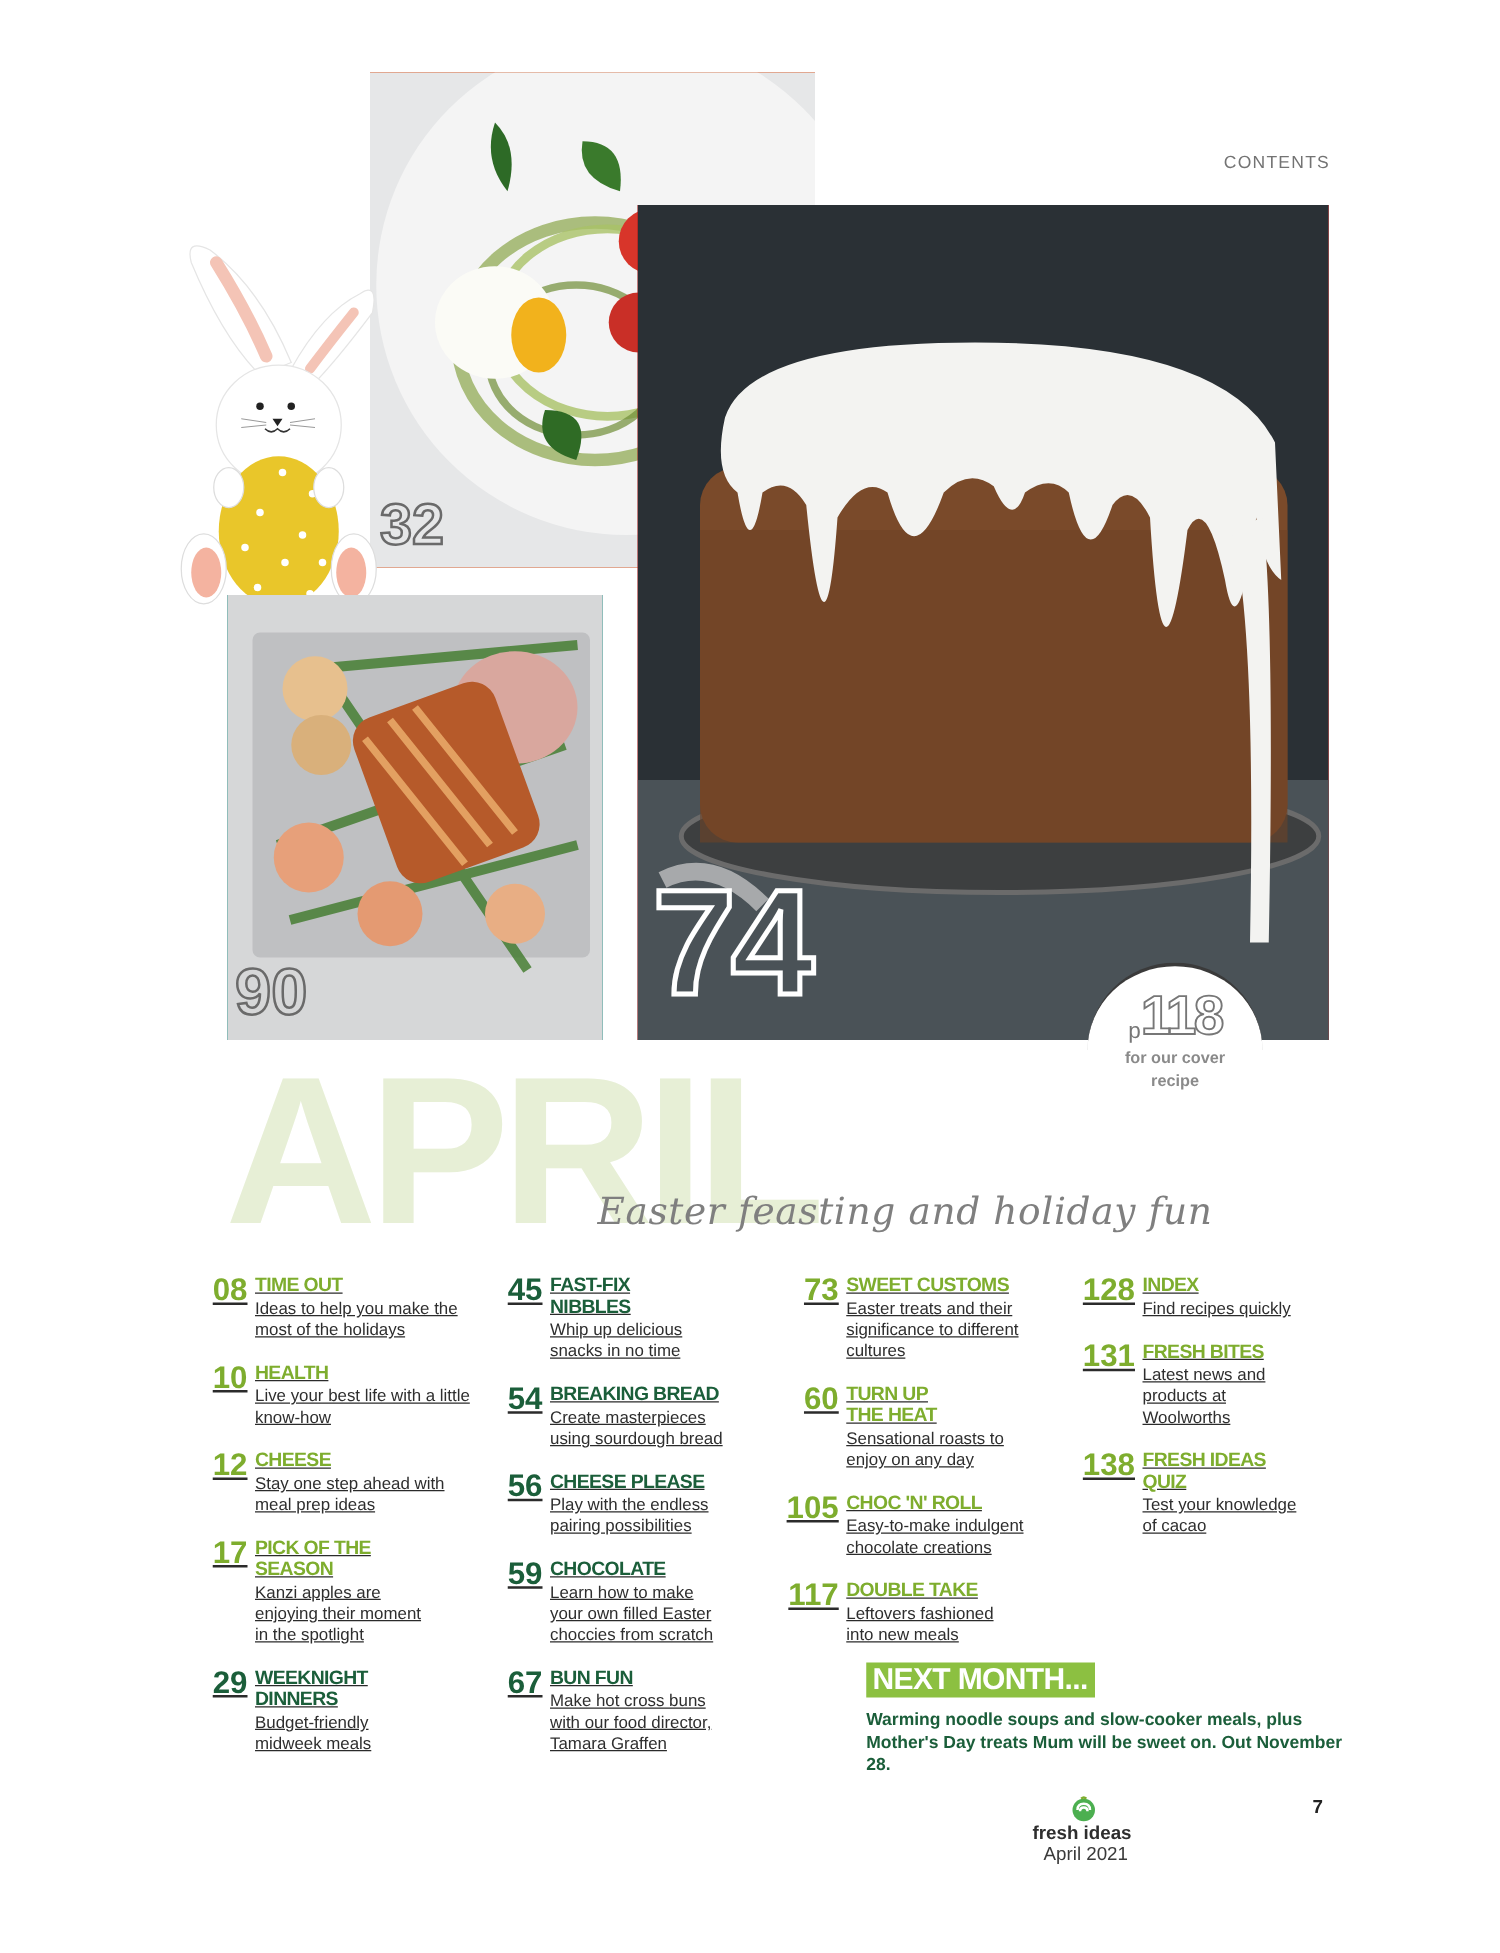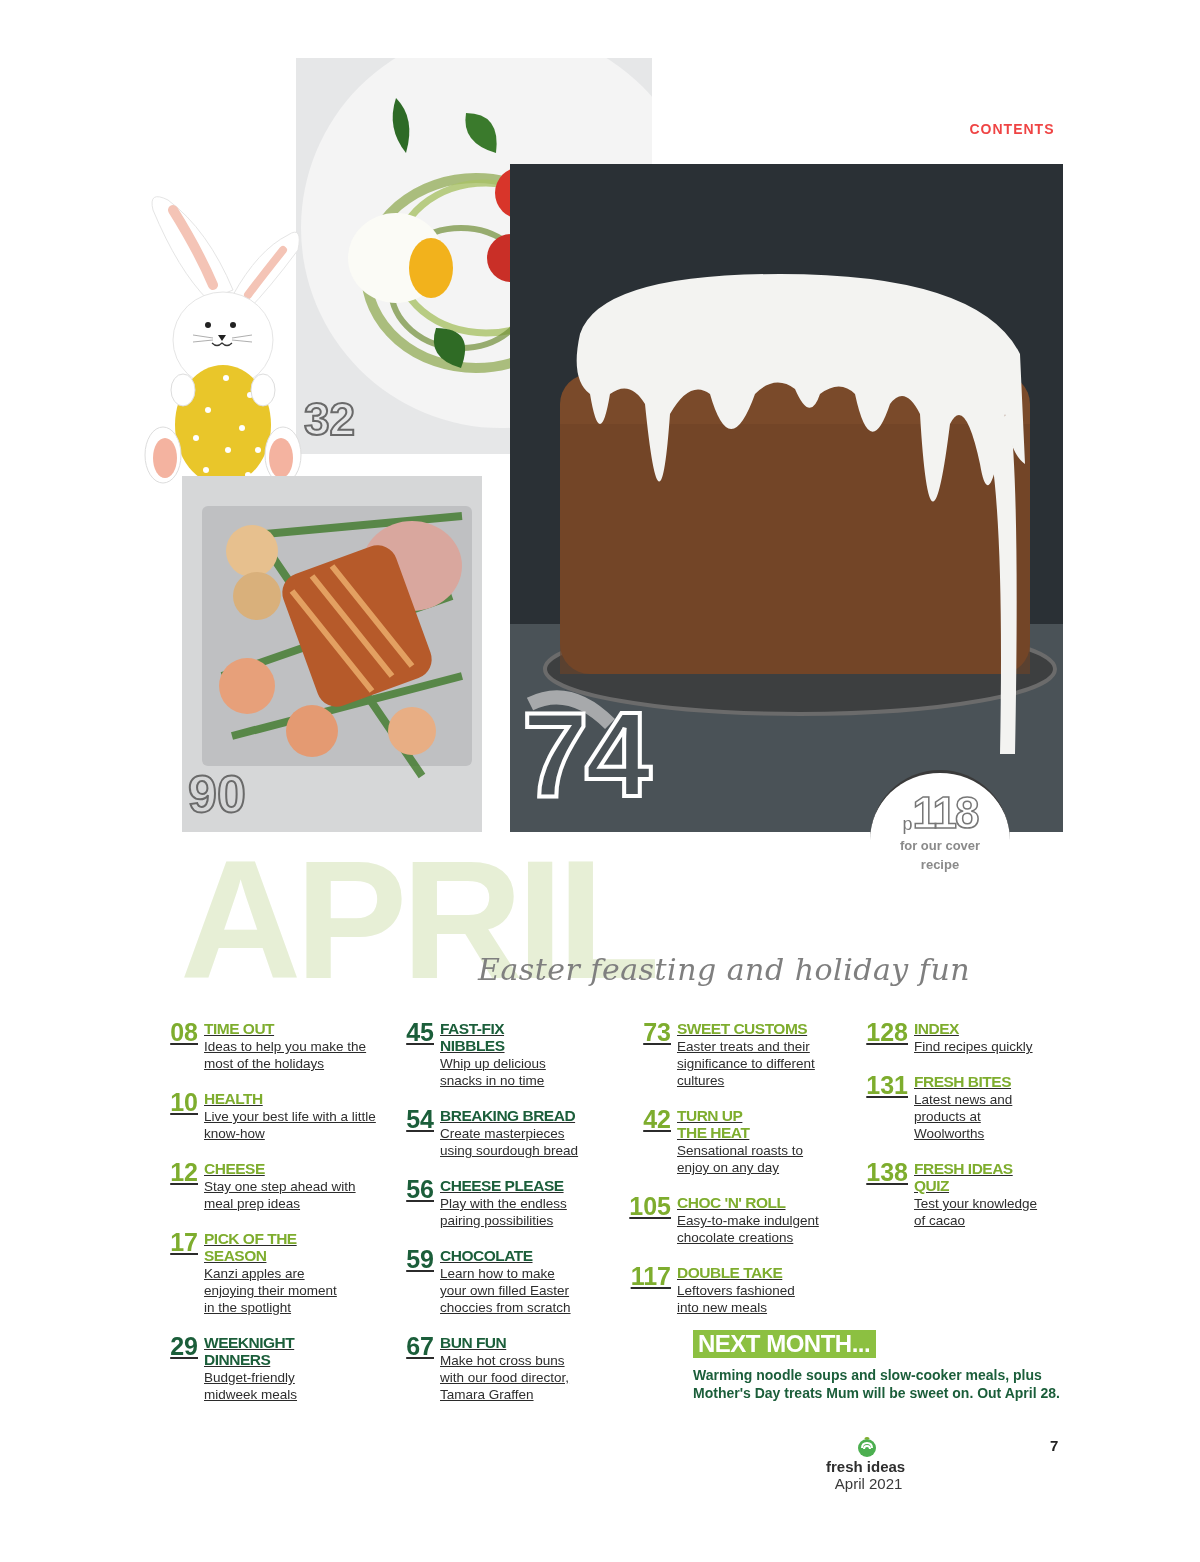--- a/index.html
+++ b/index.html
@@ -1,21 +1,21 @@
 <!DOCTYPE html>
 <html><head>
 <meta charset="utf-8">
 <style>
   * { box-sizing: border-box; margin: 0; padding: 0; }
   html, body { width: 1200px; height: 1562px; background: #ffffff; overflow: hidden; }
   body { position: relative; font-family: "Liberation Sans", sans-serif; color: #2b2b2b; }
 
   .contents-label {
-    position: absolute; left: 960px; top: 121px; width: 104px; text-align: center;
-    font-size: 14px; font-weight: 700; letter-spacing: 1px; color: #ef4444;
+    position: absolute; left: 960px; top: 121px; width: 104px; text-align: right;
+    font-size: 14px; font-weight: 400; letter-spacing: 1px; color: #737373;
   }
 
   
   .photo { position: absolute; overflow: hidden; }
   .photo-32 { left: 296px; top: 58px; width: 356px; height: 396px; background: #c2410c; }
   .photo-90 { left: 182px; top: 476px; width: 300px; height: 356px; background: #0f766e; }
   .photo-74 { left: 510px; top: 164px; width: 553px; height: 668px; background: #b91c1c; }
 
   .photo-num {
     position: absolute; font-family: "Liberation Sans", sans-serif; font-weight: 700;
@@ -261,21 +261,21 @@
 
 <div class="toc-col col3">
   <div class="toc-item light">
     <div class="toc-num">73</div>
     <div class="toc-body" style="width:150px">
       <div class="toc-title">SWEET CUSTOMS</div>
       <div class="toc-desc">Easter treats and their significance to different cultures</div>
     </div>
   </div>
   <div class="toc-item light">
-    <div class="toc-num">42</div>
+    <div class="toc-num">60</div>
     <div class="toc-body" style="width:140px">
       <div class="toc-title" style="width:90px">TURN UP THE HEAT</div>
       <div class="toc-desc">Sensational roasts to enjoy on any day</div>
     </div>
   </div>
   <div class="toc-item light">
     <div class="toc-num">105</div>
     <div class="toc-body" style="width:155px">
       <div class="toc-title">CHOC 'N' ROLL</div>
       <div class="toc-desc">Easy-to-make indulgent chocolate creations</div>
@@ -309,21 +309,21 @@
     <div class="toc-num">138</div>
     <div class="toc-body" style="width:140px">
       <div class="toc-title" style="width:115px">FRESH IDEAS QUIZ</div>
       <div class="toc-desc">Test your knowledge of cacao</div>
     </div>
   </div>
 </div>
 
 <div class="next-month">
   <div class="next-title">NEXT MONTH...</div>
-  <div class="next-desc">Warming noodle soups and slow-cooker meals, plus Mother's Day treats Mum will be sweet on. Out April 28.</div>
+  <div class="next-desc">Warming noodle soups and slow-cooker meals, plus Mother's Day treats Mum will be sweet on. Out November 28.</div>
 </div>
 
 <div class="footer">
   <svg class="logo-icon" viewBox="0 0 22 22">
     <circle cx="11" cy="12" r="9" fill="#4caf50"></circle>
     <path d="M6 12 Q6 7 11 7 Q16 7 16 12" stroke="#fff" stroke-width="2" fill="none"></path>
     <path d="M8 13 Q8 10 11 10 Q14 10 14 13" stroke="#fff" stroke-width="2" fill="none"></path>
     <path d="M9 3 Q11 1 13 3" stroke="#7ead2e" stroke-width="2" fill="none"></path>
   </svg>
   <span class="footer-brand">fresh ideas</span>

